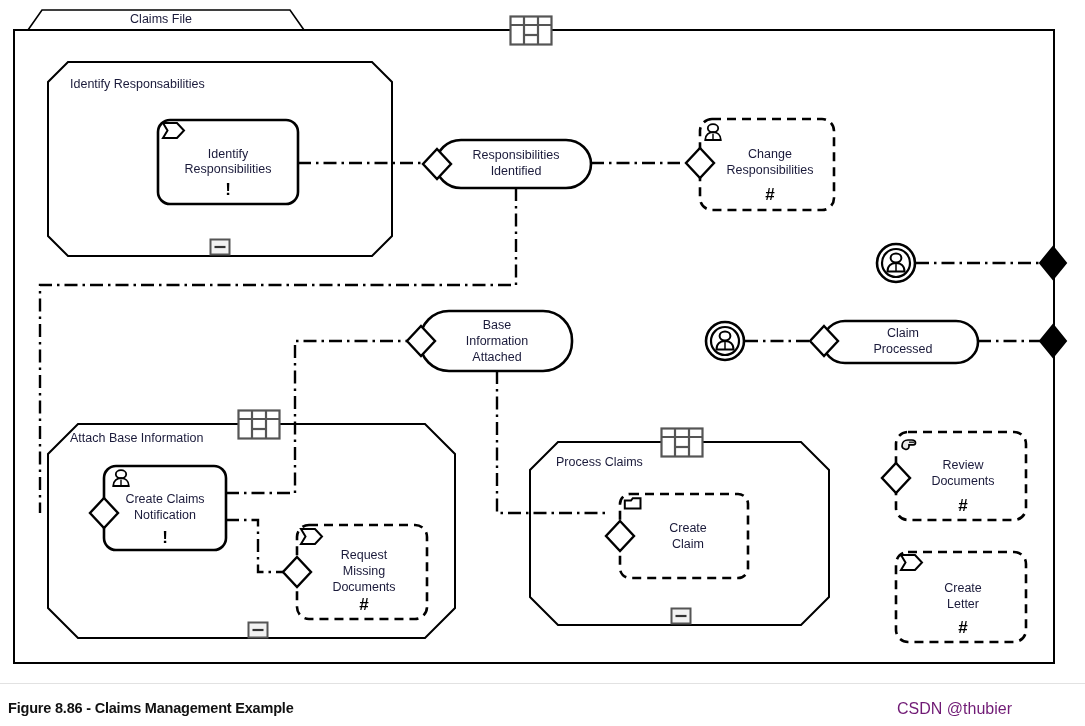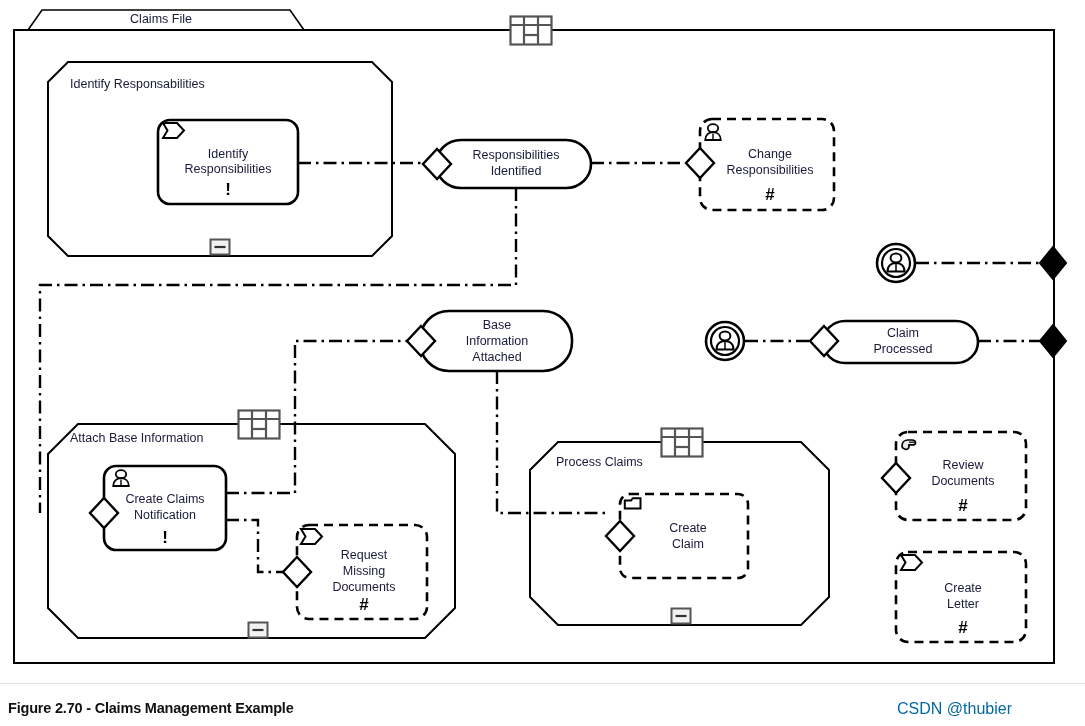--- a/index.html
+++ b/index.html
@@ -57,21 +57,21 @@
     color: #111111;
     white-space: nowrap;
     letter-spacing: -0.2px;
   }
   .watermark-text {
     position: absolute;
     right: 10px;
     top: 700px;
     font-family: "Liberation Sans", sans-serif;
     font-size: 16px;
-    color: #0369a1;
+    color: #701a75;
     white-space: nowrap;
   }
   .caption-rule {
     position: absolute;
     left: 0;
     top: 683px;
     width: 1085px;
     height: 1px;
     background: #e2e2e2;
   }
@@ -323,16 +323,16 @@
       <use href="#g-pentagon"></use>
     </g>
   </g>
   <text class="lbl" x="963" y="589">Create</text>
   <text class="lbl" x="963" y="605">Letter</text>
   <text class="glyph-bold" x="963" y="629">#</text>
 
 </svg>
 
 <div class="caption-rule"></div>
-<div class="caption-text">Figure 2.70 - Claims Management Example</div>
+<div class="caption-text">Figure 8.86 - Claims Management Example</div>
 <div class="watermark-text">CSDN @thubier</div>
 
 </div>
 
 </body></html>

